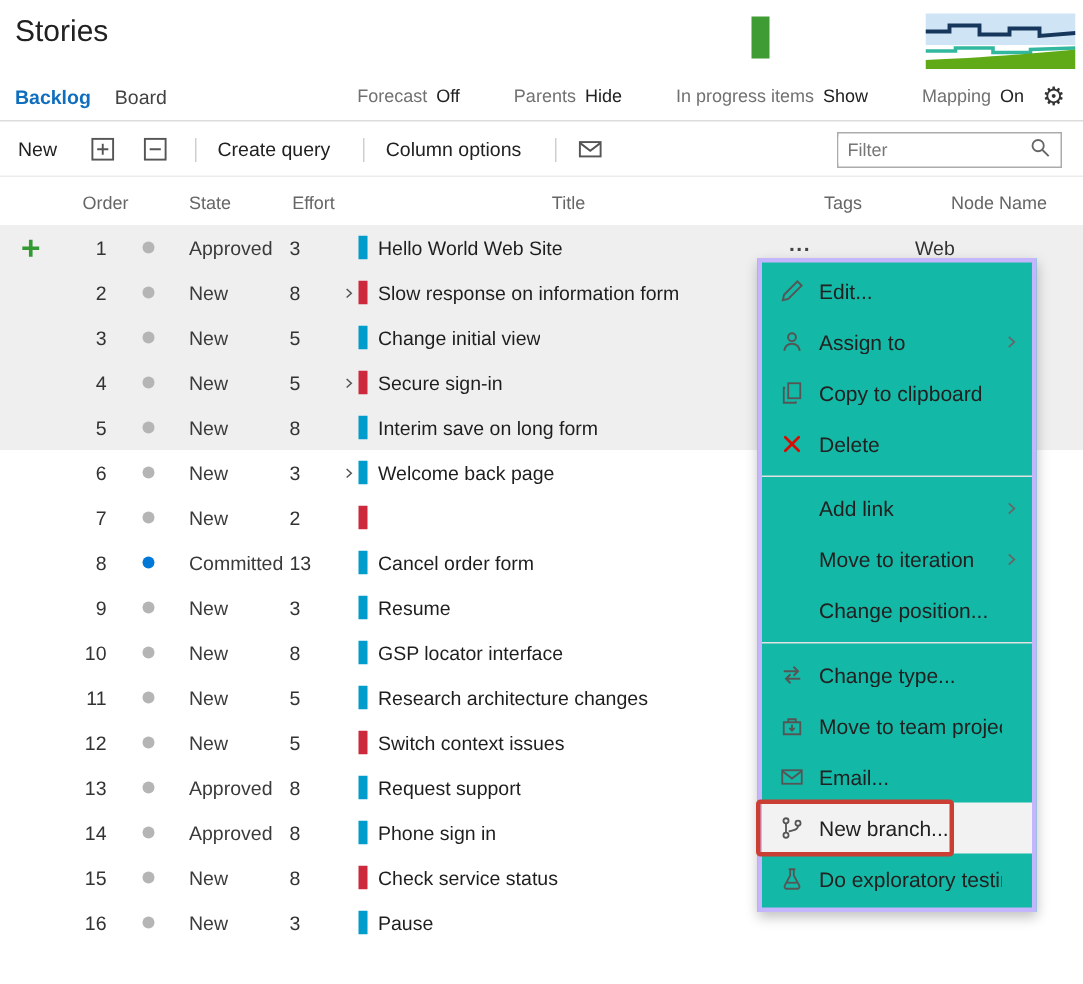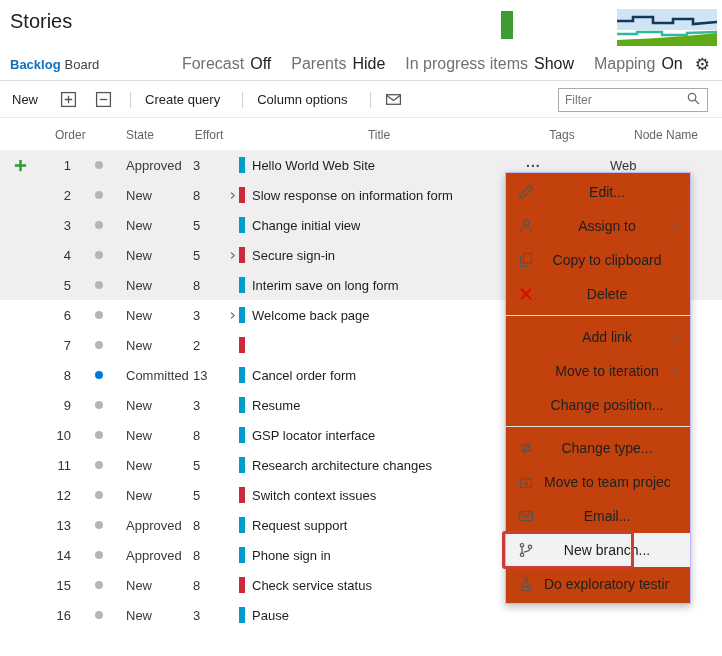--- a/index.html
+++ b/index.html
@@ -12,25 +12,25 @@
   .app { position:absolute; inset:0; width:722px; height:656px; overflow:hidden; }
 
   
   .page-title { position:absolute; left:10px; top:10px; font-size:20px; font-weight:400; color:#212121; margin:0; }
   .mini-velocity { position:absolute; left:494px; top:6px; width:26px; height:36px; }
   .mini-cfd { position:absolute; right:5px; top:4px; width:100px; height:42px; }
 
   
   .tabsrow { position:absolute; top:48px; left:0; right:0; height:33px; border-bottom:1px solid #dcdcdc;
              display:flex; align-items:center; padding:0 10px; }
-  .tabs { display:flex; gap:4px; align-items:center; }
+  .tabs { display:flex; gap:16px; align-items:center; }
   .tab { font-size:13px; color:#424242; cursor:pointer; }
   .tab.active { color:var(--accent,#106ebe); font-weight:bold; }
   .view-options { margin-left:auto; display:flex; gap:20px; align-items:center; margin-right:12px; }
-  .vo { display:flex; gap:6px; font-size:16px; cursor:pointer; white-space:nowrap; }
+  .vo { display:flex; gap:6px; font-size:12px; cursor:pointer; white-space:nowrap;margin-left:16px; }
   .vo .vo-label { color:#717171; }
   .vo .vo-value { color:#212121; }
   .gear { font-size:17px; color:#333; cursor:pointer; line-height:1; margin-right:2px; }
 
   
   .toolbar { position:absolute; top:82px; left:0; right:0; height:36px; display:flex; align-items:center;
              padding-left:12px; border-bottom:1px solid #ececec; }
   .tb-btn { font-size:13px; color:#212121; margin-right:22px; cursor:pointer; white-space:nowrap; }
   .tb-icon { width:17px; height:17px; margin-right:18px; cursor:pointer; display:inline-flex; }
   .tb-icon svg { width:17px; height:17px; }
@@ -68,22 +68,22 @@
   .chev-slot { width:14px; flex:none; display:flex; align-items:center; justify-content:center; }
   .chev-slot svg { width:9px; height:9px; }
   .type-bar { width:6px; height:16px; flex:none; margin-right:7px; }
   .title-text { white-space:nowrap; overflow:hidden; text-overflow:ellipsis; }
   .add-plus { width:15px; height:15px; cursor:pointer; display:inline-flex; }
   .add-plus svg { width:15px; height:15px; }
   .more-trigger { font-weight:bold; color:#444; letter-spacing:1px; font-size:14px; line-height:8px;
                   cursor:pointer; position:relative; top:-3px; }
 
   
-  .context-menu { position:absolute; left:505px; top:172px; width:186px; background:#c2410c;
-                  border:1px solid #c4b5fd; box-shadow:0 3px 8px rgba(0,0,0,0.25); padding:2px 0; z-index:10;text-align:center; }
+  .context-menu { position:absolute; left:505px; top:172px; width:186px; background:#14b8a6;
+                  border:3px solid #c4b5fd; box-shadow:0 3px 8px rgba(0,0,0,0.25); padding:2px 0; z-index:10; }
   .menu-item { height:34px; display:flex; align-items:center; padding:0 8px 0 12px; position:relative;
                font-size:14px; color:#212121; cursor:pointer; white-space:nowrap; }
   .menu-item.highlighted { background:#f2f2f2; }
   .mi-icon { width:16px; height:16px; margin-right:10px; flex:none; display:inline-flex; }
   .mi-icon svg { width:16px; height:16px; }
   .mi-label { flex:1; overflow:hidden; }
   .mi-sub { width:12px; height:12px; flex:none; display:inline-flex; }
   .mi-sub svg { width:12px; height:12px; }
   .menu-sep { height:1px; background:#e2e2e2; margin:4px 0; }
   .red-box { position:absolute; left:-4px; top:-2px; width:132px; height:38px;

